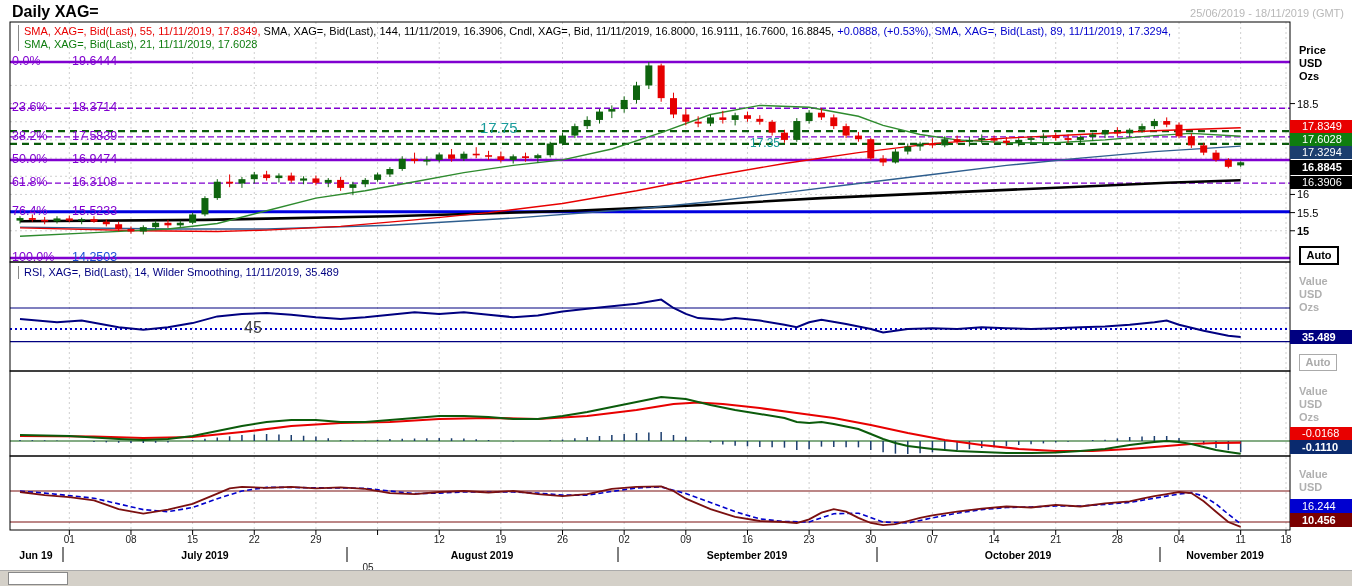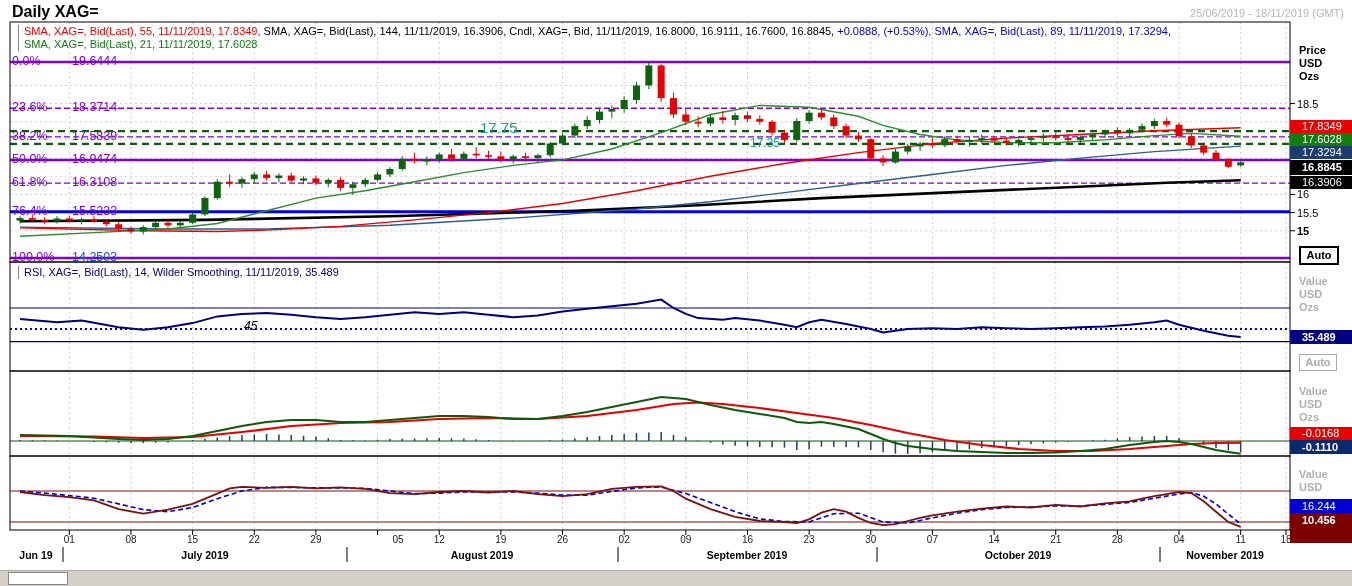--- a/index.html
+++ b/index.html
@@ -449,27 +449,27 @@
       <div class="abs fib-pct" style="left: 12px; top: 128.879px; color: rgb(128, 0, 208);">38.2%</div>
       <div class="abs fib-price" style="left: 72px; top: 128.879px; color: rgb(128, 0, 208);">17.5839</div>
       <div class="abs fib-pct" style="left: 12px; top: 152.009px; color: rgb(128, 0, 208);">50.0%</div>
       <div class="abs fib-price" style="left: 72px; top: 152.009px; color: rgb(128, 0, 208);">16.9474</div>
       <div class="abs fib-pct" style="left: 12px; top: 175.143px; color: rgb(128, 0, 208);">61.8%</div>
       <div class="abs fib-price" style="left: 72px; top: 175.143px; color: rgb(128, 0, 208);">16.3108</div>
       <div class="abs fib-pct" style="left: 12px; top: 203.761px; color: rgb(128, 0, 208);">76.4%</div>
       <div class="abs fib-price" style="left: 72px; top: 203.761px; color: rgb(128, 0, 208);">15.5233</div>
       <div class="abs fib-pct" style="left: 12px; top: 250.022px; color: rgb(128, 0, 208);">100.0%</div>
       <div class="abs fib-price" style="left: 72px; top: 250.022px; color: #1d4ed8;">14.2503</div>
-      <div class="abs " style="left: 244px; top: 319px; color: #000000; font-size: 12px; font-style: italic;">45</div>
+      <div class="abs " style="left: 244px; top: 319px; color: #404040; font-size: 16px;">45</div>
       <div class="abs xtick" style="left: 60.32px;">01</div>
       <div class="abs xtick" style="left: 121.97px;">08</div>
       <div class="abs xtick" style="left: 183.62px;">15</div>
       <div class="abs xtick" style="left: 245.27px;">22</div>
       <div class="abs xtick" style="left: 306.92px;">29</div>
-      <div class="abs xtick" style="left: 389px;">05</div>
+      <div class="abs xtick" style="left: 359px; margin-top: 28px;">05</div>
       <div class="abs xtick" style="left: 430.22px;">12</div>
       <div class="abs xtick" style="left: 491.87px;">19</div>
       <div class="abs xtick" style="left: 553.52px;">26</div>
       <div class="abs xtick" style="left: 615.17px;">02</div>
       <div class="abs xtick" style="left: 676.82px;">09</div>
       <div class="abs xtick" style="left: 738.47px;">16</div>
       <div class="abs xtick" style="left: 800.12px;">23</div>
       <div class="abs xtick" style="left: 861.77px;">30</div>
       <div class="abs xtick" style="left: 923.42px;">07</div>
       <div class="abs xtick" style="left: 985.07px;">14</div>
@@ -490,20 +490,20 @@
       <div class="abs price-tick" style="top: 224.777px; font-weight: bold;">15</div>
       <div class="abs badge" style="top: 120px; height: 13px; line-height: 13px; background: rgb(232, 0, 0); font-weight: normal;">17.8349</div>
       <div class="abs badge" style="top: 133px; height: 13px; line-height: 13px; background: rgb(15, 125, 15); font-weight: normal;">17.6028</div>
       <div class="abs badge" style="top: 146px; height: 13px; line-height: 13px; background: rgb(28, 62, 110); font-weight: normal;">17.3294</div>
       <div class="abs badge" style="top: 160px; height: 15px; line-height: 15px; background: rgb(0, 0, 0); font-weight: bold;">16.8845</div>
       <div class="abs badge" style="top: 176px; height: 13px; line-height: 13px; background: rgb(0, 0, 0); font-weight: normal;">16.3906</div>
       <div class="abs badge" style="top: 330px; height: 14px; line-height: 14px; background: rgb(0, 0, 128); font-weight: bold;">35.489</div>
       <div class="abs badge" style="top: 427px; height: 13px; line-height: 13px; background: rgb(232, 0, 0); font-weight: normal;">-0.0168</div>
       <div class="abs badge" style="top: 440px; height: 14px; line-height: 14px; background: rgb(10, 42, 110); font-weight: bold;">-0.1110</div>
       <div class="abs badge" style="top: 499px; height: 14px; line-height: 14px; background: rgb(0, 0, 208); font-weight: normal;">16.244</div>
-      <div class="abs badge" style="top: 513px; height: 30px; line-height: 14px; background: rgb(123, 0, 0); font-weight: bold;">10.456</div>
+      <div class="abs badge" style="top: 513px; height: 14px; line-height: 14px; background: rgb(123, 0, 0); font-weight: bold;">10.456</div>
       <div class="abs annot" style="left: 437px; top: 119px; color: rgb(26, 156, 156); font-size: 15px; margin-left: 43px;">17.75</div>
       <div class="abs annot" style="left: 750px; top: 136px; color: rgb(26, 156, 156); font-size: 12px;">17.35</div>
     </div>
 
   <div class="abs bottom-strip"></div>
   <div class="abs scroll-thumb"></div>
 </div>
 
 </body></html>

